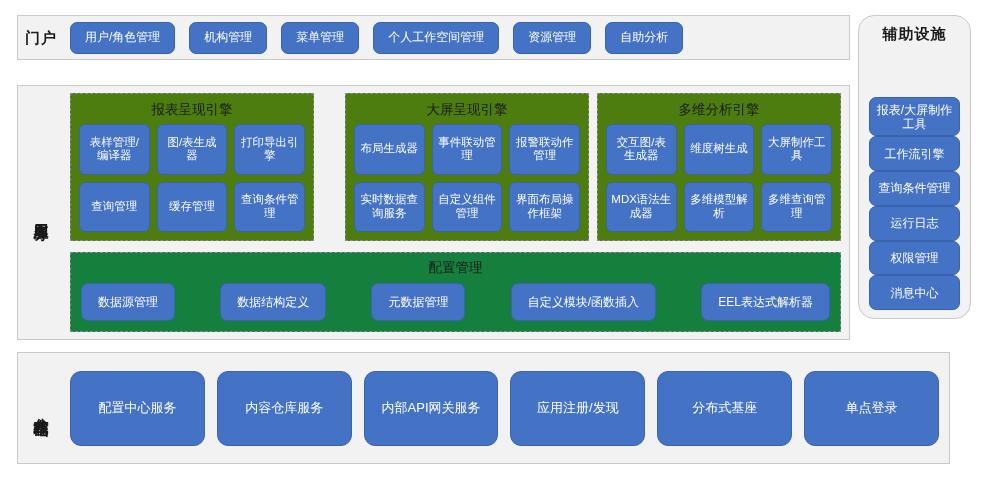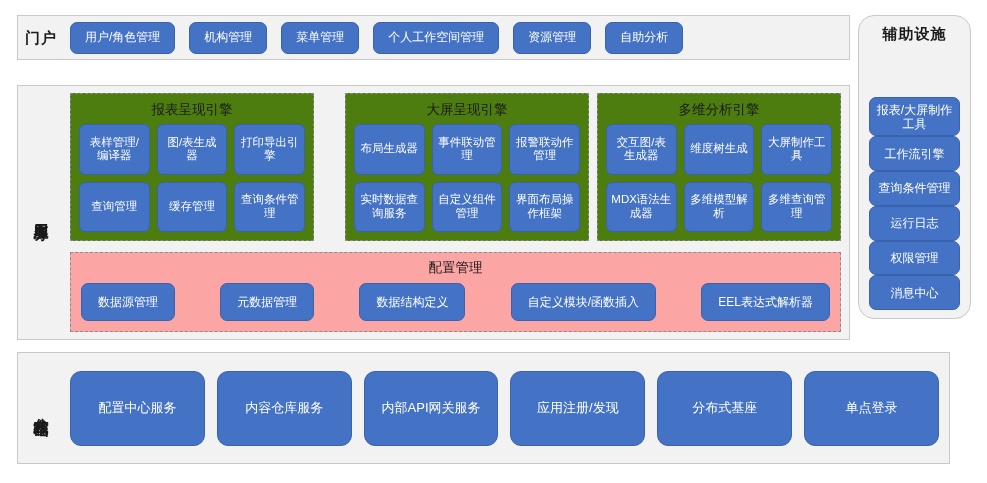--- a/index.html
+++ b/index.html
@@ -114,21 +114,21 @@
     grid-template-columns: 1fr 1fr 1fr;
     grid-template-rows: 1fr 1fr;
     gap: 7px;
   }
   .engine-grid .pill { height: 100%; }
 
   .config-box {
     position: absolute;
     left: 0; right: 0; bottom: 0;
     height: 80px;
-    background: #fca5a5;
+    background: #15803d;
     border: 1px dashed #8c8c8c;
     box-sizing: border-box;
     padding: 3px 10px 9px 10px;
     display: flex;
     flex-direction: column;
   }
   .config-row {
     flex: 1 1 auto;
     display: flex;
     align-items: center;
@@ -240,22 +240,22 @@
           <div class="pill sm">多维查询管理</div>
         </div>
       </div>
 
     </div>
 
     <div class="config-box">
       <div class="engine-title">配置管理</div>
       <div class="config-row">
         <div class="pill">数据源管理</div>
+        <div class="pill">数据结构定义</div>
         <div class="pill">元数据管理</div>
-        <div class="pill">数据结构定义</div>
         <div class="pill">自定义模块/函数插入</div>
         <div class="pill">EEL表达式解析器</div>
       </div>
     </div>
 
   </div>
 </div>
 
 <div class="panel" id="aux-panel">
   <div class="aux-title">辅助设施</div>

